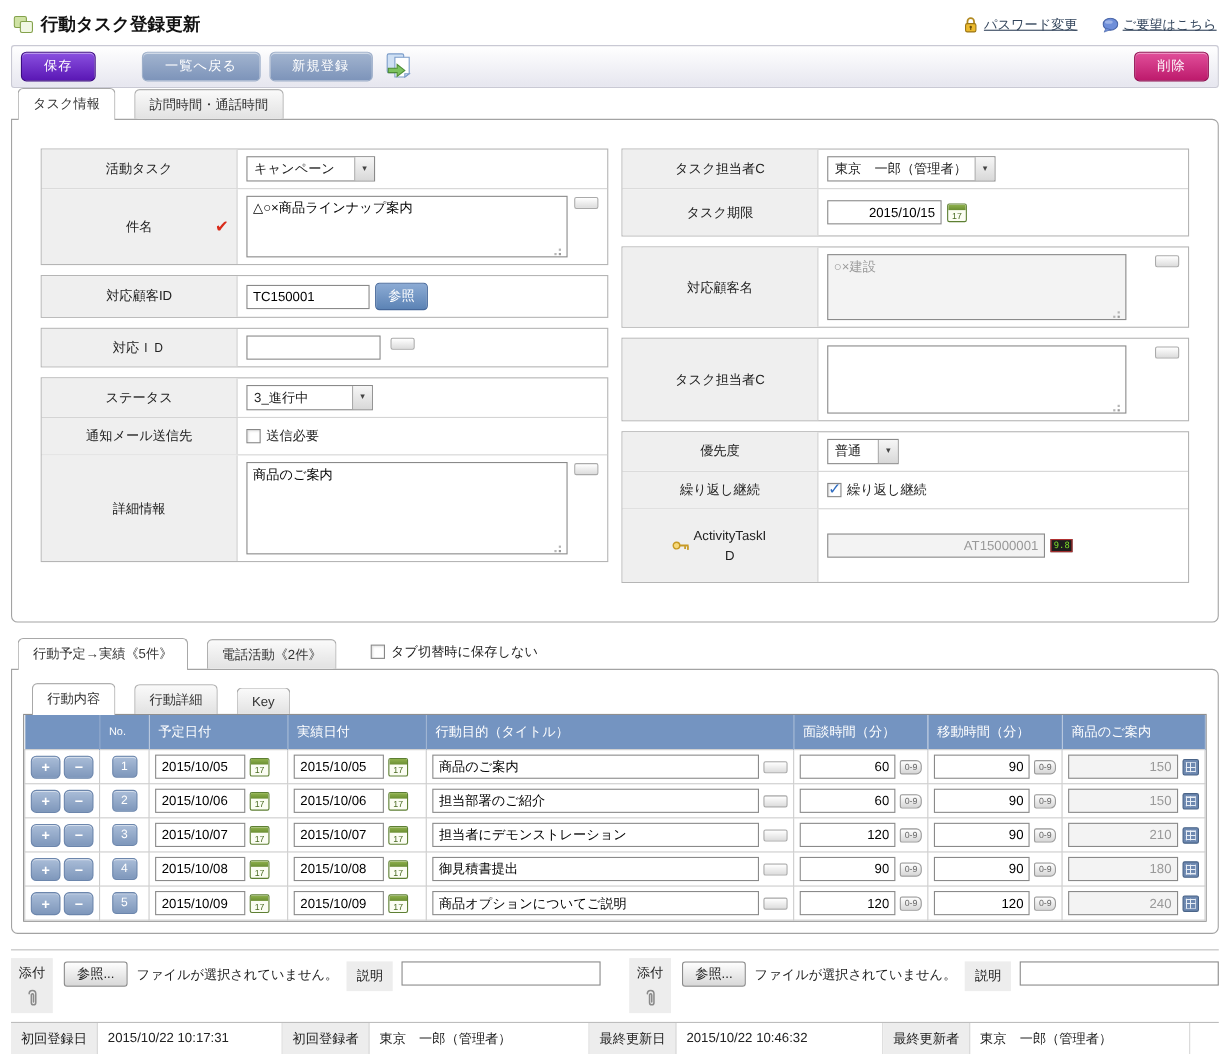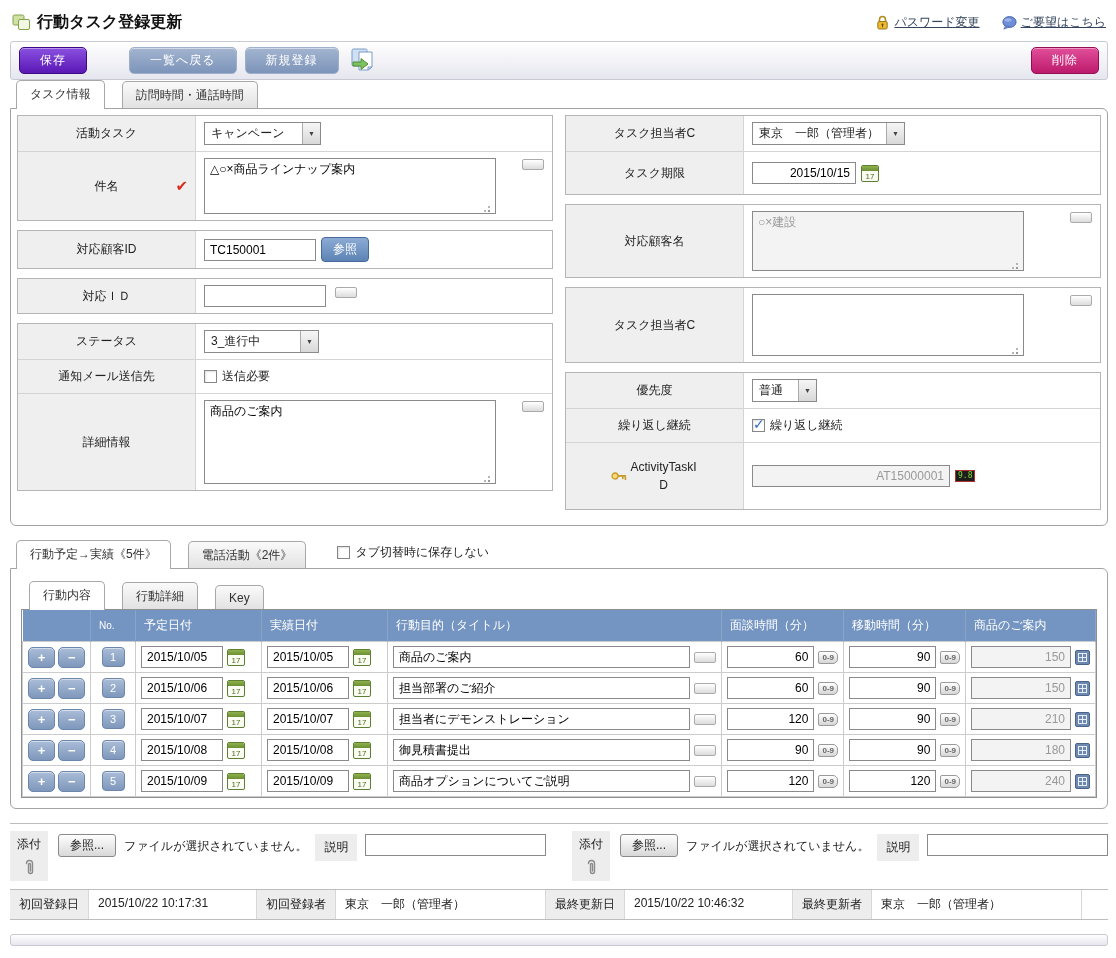--- a/index.html
+++ b/index.html
@@ -40,21 +40,21 @@
     border: 1px solid #a8a8a8; border-bottom: none; border-radius: 5px 5px 0 0;
     background: linear-gradient(#fafafa, #e2e2e2); padding: 5px 13px 4px 13px;
     margin-right: 17px; cursor: pointer; color: #333; white-space: nowrap;
   }
   .tab.active { background: #fff; padding-bottom: 6px; margin-bottom: -1px; font-weight: normal; }
   .tab-extra { display: flex; align-items: center; gap: 5px; margin: 0 0 7px 14px; }
 
   
   .panel {
     border: 1px solid #a3a3a3; border-radius: 0 6px 6px 6px;
-    background: #fff; padding: 6px; margin-bottom: 14px; position: relative; z-index: 2;
+    background: #fff; padding: 26px; margin-bottom: 14px; position: relative; z-index: 2;
   }
 
   
   .cols { display: flex; gap: 12px; }
   .col { flex: 1; min-width: 0; }
   .fieldbox { border: 1px solid #b5b5b5; margin-bottom: 9px; background: #fff; }
   .frow { display: flex; align-items: stretch; }
   .frow + .frow { border-top: 1px solid #d4d4d4; }
   .flabel {
     width: 178px; flex: 0 0 178px; background: #efefef; border-right: 1px solid #d4d4d4;
@@ -91,21 +91,21 @@
   .cb.checked::after { content: "✓"; position: absolute; left: 0px; top: -4px; color: #2f6cc0; font-size: 14px; font-weight: bold; }
   .cal {
     width: 18px; height: 17px; border: 1px solid #5d7f33; border-radius: 2px;
     background: #fbfdf3; position: relative; cursor: pointer; flex: 0 0 18px; overflow: hidden;
   }
   .cal::before { content: ""; position: absolute; top: 0; left: 0; right: 0; height: 5px; background: linear-gradient(#8fb14c, #6b8f33); }
   .cal::after { content: "17"; position: absolute; left: 0; right: 0; bottom: 0px; text-align: center; font-size: 8px; color: #4a6b22; }
   .numpad {
     height: 13px; border: 1px solid #9a9a9a; border-radius: 2px 5px 5px 2px;
     background: linear-gradient(#ffffff, #d6d6d6); color: #666; font-size: 8px;
-    display: inline-flex; align-items: center; padding: 0 3px; cursor: pointer; flex: 0 0 auto; font-weight: bold;
+    display: inline-flex; align-items: center; padding: 0 3px; cursor: pointer; flex: 0 0 auto;
   }
   .calc {
     width: 15px; height: 15px; background: #6d88b0; border: 1px solid #4a6488; border-radius: 2px;
     position: relative; flex: 0 0 15px;
   }
   .calc::before {
     content: ""; position: absolute; inset: 2px;
     background: repeating-linear-gradient(0deg, #e8eef6 0 1px, transparent 1px 4px),
                 repeating-linear-gradient(90deg, #e8eef6 0 1px, transparent 1px 4px);
   }
@@ -672,21 +672,21 @@
       </div>
     </div>
   </div>
 
   <div class="audit">
     <span class="alabel">初回登録日</span>
     <span class="avalue" style="width:168px">2015/10/22 10:17:31</span>
     <span class="alabel">初回登録者</span>
     <span class="avalue grow">東京　一郎（管理者）</span>
     <span class="alabel">最終更新日</span>
-    <span class="avalue" style="width:168px">2015/10/22 10:46:32</span>
+    <span class="avalue" style="width:188px">2015/10/22 10:46:32</span>
     <span class="alabel">最終更新者</span>
     <span class="avalue grow">東京　一郎（管理者）</span>
     <span class="avalue gap"></span>
   </div>
 
   <div class="toolbar">
 
     <div class="spacer"></div>
 
   </div>

